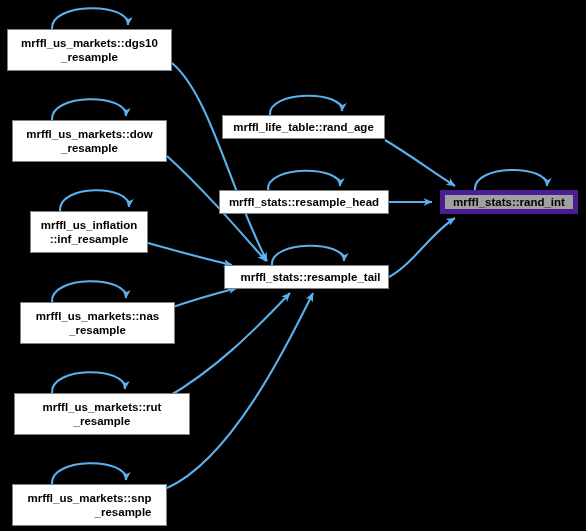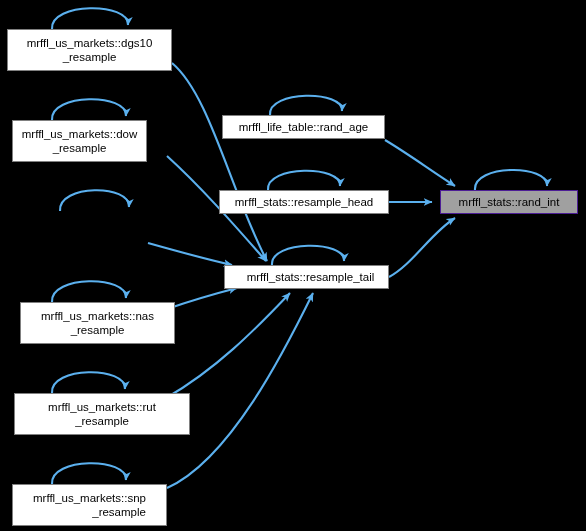--- a/index.html
+++ b/index.html
@@ -2,41 +2,42 @@
 <html><head>
 <meta charset="utf-8">
 <style>
   html,body{margin:0;padding:0;background:#000;}
   #canvas{
     position:relative;
     width:586px;height:531px;
     background:#000000;
     overflow:hidden;
     font-family:"Liberation Sans", sans-serif;
+    font-weight:bold;
   }
   #edges{position:absolute;left:0;top:0;width:586px;height:531px;}
   .node{
     position:absolute;
     box-sizing:border-box;
     border:1px solid #808080;
     background:#ffffff;
     color:#000000;
     display:flex;
     align-items:center;
     justify-content:center;
     text-align:center;
     font-size:11.5px;
     line-height:14px;
     letter-spacing:0px;
     white-space:pre-line;
     z-index:5;
   }
   .node.focus{
     background:#a0a0a0;
-    border:1px solid #4c1d95;
+    border:5px solid #4c1d95;
   }
 </style>
 </head>
 <body>
 
 <div id="canvas">
 
   <svg id="edges" viewBox="0 0 586 531" xmlns="http://www.w3.org/2000/svg">
     <defs>
       <marker id="ah" markerWidth="11" markerHeight="11" refX="8.5" refY="4" orient="auto" markerUnits="userSpaceOnUse">
@@ -67,23 +68,25 @@
 
       <path d="M385,140 C410,155 430,170 455,186"></path>
       <path d="M389,202 L432,202"></path>
       <path d="M389,277 C412,265 432,232 455,218"></path>
     </g>
   </svg>
 
   <div class="node" style="left:7px;top:29px;width:165px;height:42px;">mrffl_us_markets::dgs10
 _resample</div>
 
-  <div class="node" style="left:12px;top:120px;width:135px;height:42px;">mrffl_us_markets::dow
+  <div class="node" style="left:12px;top:120px;width:155px;height:42px;">mrffl_us_markets::dow
 _resample</div>
 
+  <div class="node" style="left:30px;top:211px;width:118px;height:42px;">mrffl_us_inflation
+::inf_resample</div>
 
   <div class="node" style="left:12px;top:302px;width:155px;height:42px;margin-left:8px;">mrffl_us_markets::nas
 _resample</div>
 
   <div class="node" style="left:14px;top:393px;width:176px;height:42px;">mrffl_us_markets::rut
 _resample</div>
 
   <div class="node" style="left:12px;top:484px;width:155px;height:42px;text-align:right;">mrffl_us_markets::snp
 _resample</div>
 

